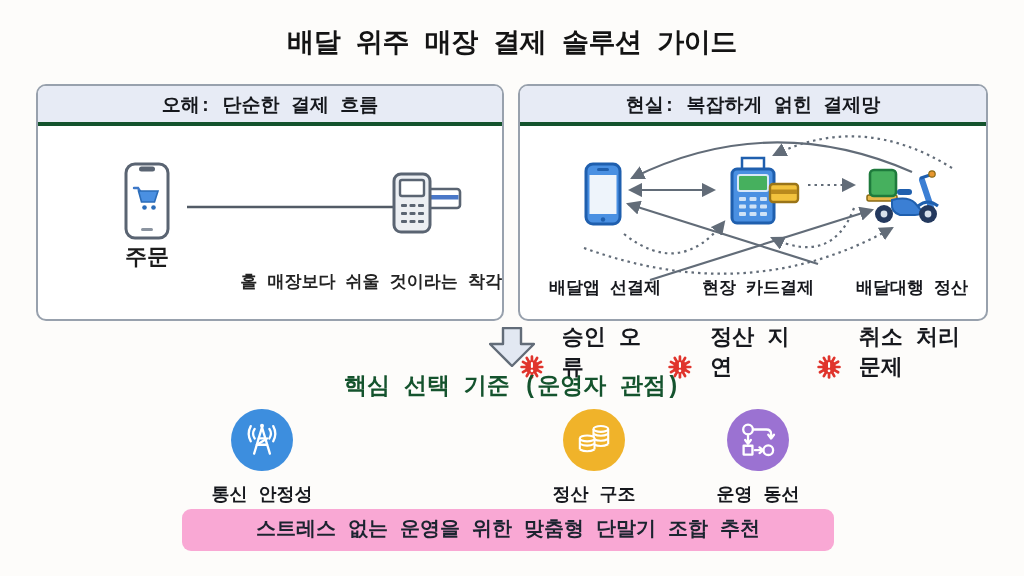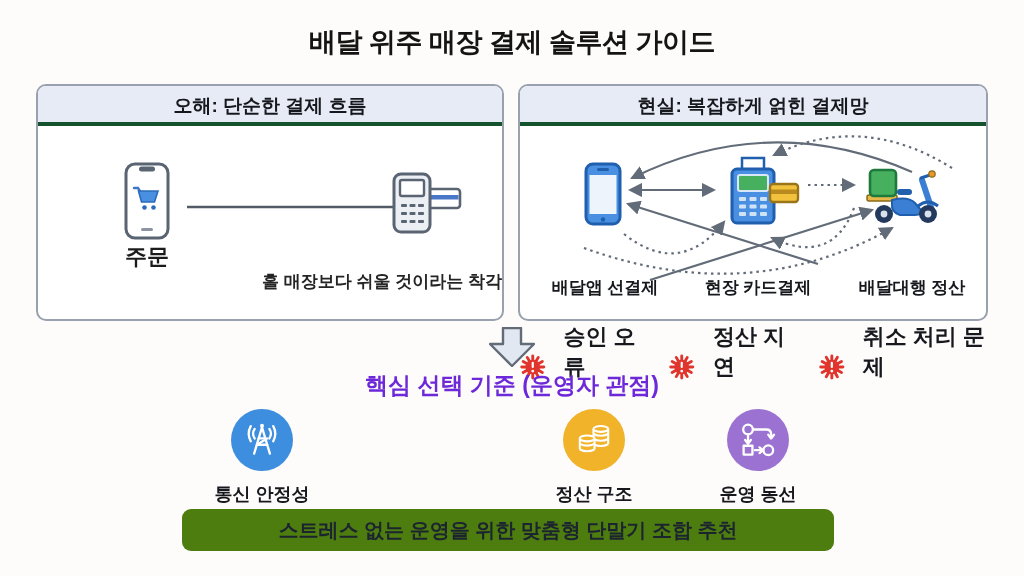--- a/index.html
+++ b/index.html
@@ -1,21 +1,21 @@
 <!DOCTYPE html>
 <html><head>
 <meta charset="utf-8">
 <style>
   * { margin:0; padding:0; box-sizing:border-box; }
   html,body { width:1024px; height:576px; }
   body {
     font-family:"Liberation Sans","DejaVu Sans",sans-serif;
     background:#fdfcfa; color:#1b1b1b; overflow:hidden; position:relative;
   }
-  .stage { position:absolute; inset:0; width:1024px; height:452px; }
+  .stage { position:absolute; inset:0; width:1024px; height:452px;font-family:Liberation Mono, monospace; }
 
   .title {
     position:absolute; left:0; top:24px; width:1024px; text-align:center;
     font-size:27px; font-weight:800; letter-spacing:-0.5px; color:#141414;
   }
 
   .panel {
     position:absolute; top:84px; height:237px; background:#ffffff;
     border:2px solid #98a1ad; border-radius:10px;
   }
@@ -47,31 +47,31 @@
   .node-label.n1 { left:170px; width:136px; }
   .node-label.n2 { left:322px; width:140px; }
   .issues-row { position:absolute; left:0; top:236px; width:100%; display:flex;
                 justify-content:center; gap:26px; align-items:center; }
   .issue { display:flex; align-items:flex-end; gap:18px; font-size:22px; font-weight:800; color:#16181d; }
 
   .down-arrow { position:absolute; left:489px; top:327px; }
 
   .criteria-heading {
     position:absolute; left:0; top:370px; width:1024px; text-align:center;
-    font-size:23px; font-weight:800; color:#6d28d9;
+    font-size:23px; font-weight:800; color:#14532d;
   }
   .crit { position:absolute; top:409px; width:120px; text-align:center; }
   .crit .bubble { width:62px; height:62px; border-radius:50%; margin:0 auto;
                   display:flex; align-items:center; justify-content:center; }
   .crit .lab { margin-top:11px; font-size:18px; font-weight:800; color:#16181d; }
   .crit.c0 { left:202px; } .crit.c1 { left:368px; } .crit.c2 { left:534px; } .crit.c3 { left:698px; }
 
   .banner {
     position:absolute; left:182px; top:509px; width:652px; height:42px;
-    background:#4d7c0f; border-radius:9px; text-align:center; line-height:42px;
+    background:#f9a8d4; border-radius:9px; text-align:center; line-height:42px;
     font-size:20px; font-weight:800; color:#1c2430;
   }
 </style>
 </head>
 <body>
 
 <div class="stage">
 
   <div class="title">배달 위주 매장 결제 솔루션 가이드</div>
 

